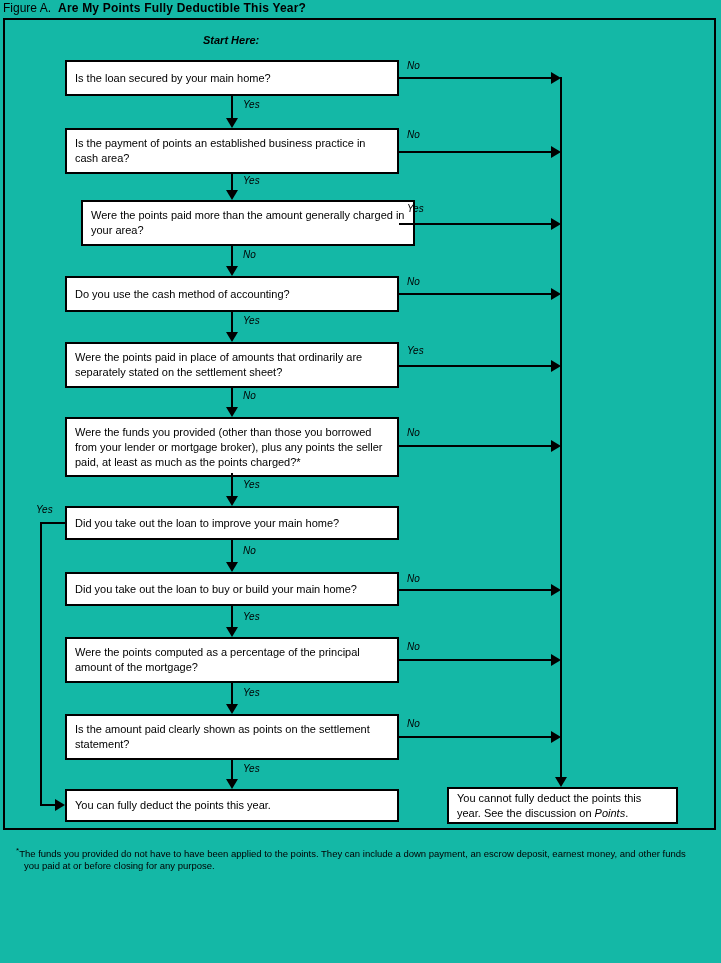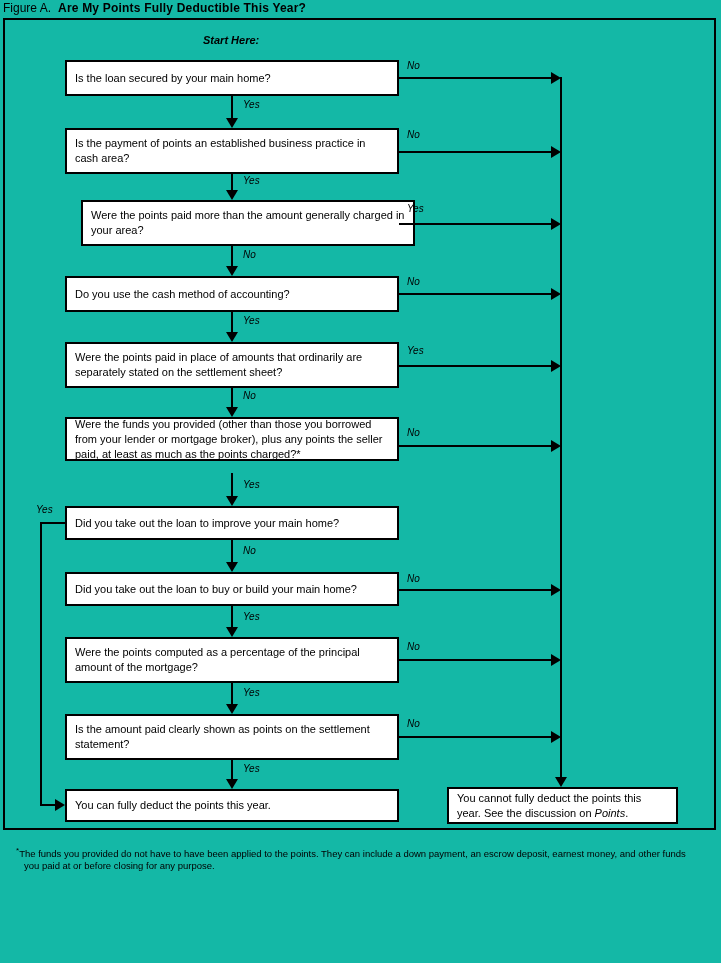--- a/index.html
+++ b/index.html
@@ -152,21 +152,21 @@
   </div>
 
   <div class="node" style="left:65px; top:276px; width:334px; height:36px;">
     <div class="node-text">Do you use the cash method of accounting?</div>
   </div>
 
   <div class="node" style="left:65px; top:342px; width:334px; height:46px;">
     <div class="node-text">Were the points paid in place of amounts that ordinarily are separately stated on the settlement sheet?</div>
   </div>
 
-  <div class="node" style="left:65px; top:417px; width:334px; height:44px;">
+  <div class="node" style="left:65px; top:417px; width:334px; height:60px;">
     <div class="node-text">Were the funds you provided (other than those you borrowed from your lender or mortgage broker), plus any points the seller paid, at least as much as the points charged?*</div>
   </div>
 
   <div class="node" style="left:65px; top:506px; width:334px; height:34px;">
     <div class="node-text">Did you take out the loan to improve your main home?</div>
   </div>
 
   <div class="node" style="left:65px; top:572px; width:334px; height:34px;">
     <div class="node-text">Did you take out the loan to buy or build your main home?</div>
   </div>

